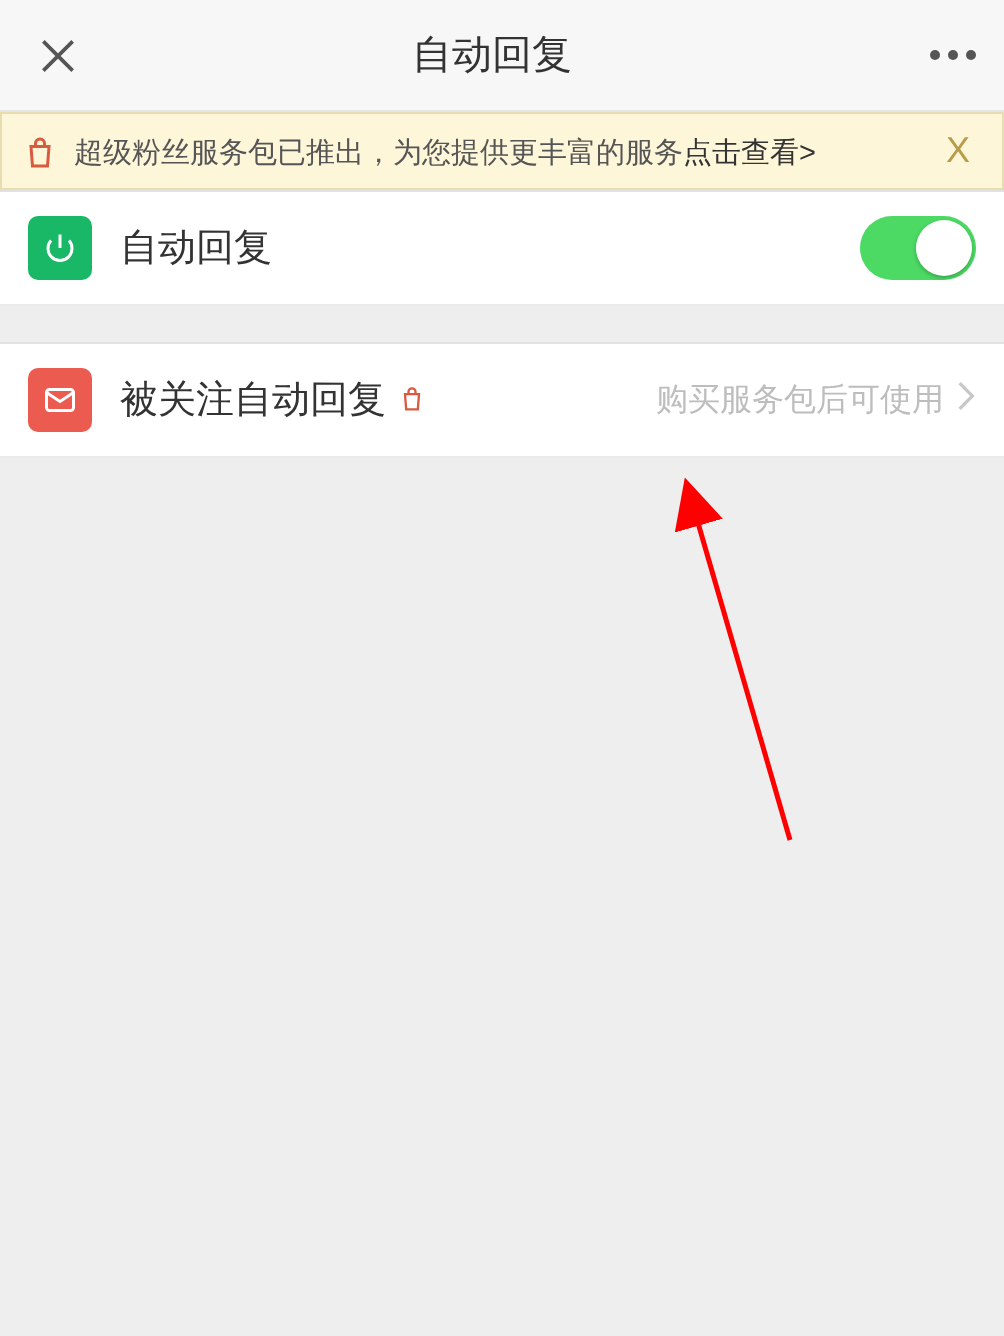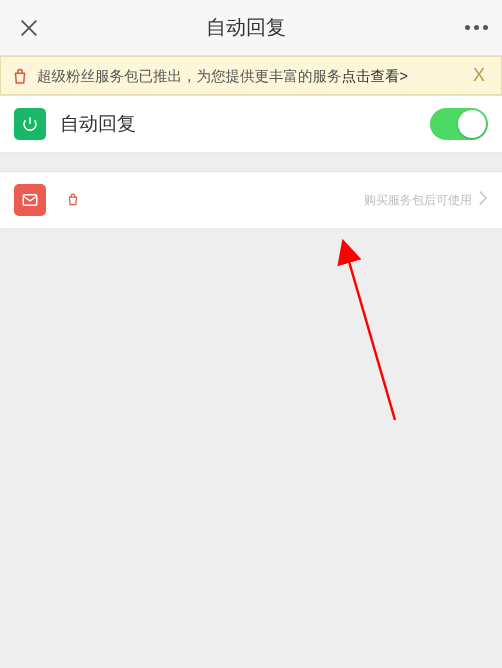--- a/index.html
+++ b/index.html
@@ -19,21 +19,21 @@
   .banner .bag-icon { width: 18px; height: 18px; margin-right: 8px; flex-shrink: 0; }
   .banner .banner-text { flex: 1; white-space: nowrap; overflow: hidden; }
   .banner .banner-link { color: #333; font-weight: 500; }
   .banner-close { color: #b89c4a; font-size: 18px; padding: 0 6px; margin-left: 6px; }
 
   
   .row { background: #ffffff; display: flex; align-items: center; padding: 12px 14px; border-bottom: 1px solid #eaeaea; }
   .row .icon-box { width: 32px; height: 32px; border-radius: 5px; display: flex; align-items: center; justify-content: center; margin-right: 14px; flex-shrink: 0; }
   .row .label { font-size: 19px; color: #333; }
   .row .spacer { flex: 1; }
-  .row .hint { font-size: 12px; color: #bdbdbd; margin-right: 6px; margin-left: 36px; }
+  .row .hint { font-size: 16px; color: #bdbdbd; margin-right: 6px; margin-left: 36px; }
   .row .chevron svg { width: 10px; height: 16px; stroke: #c7c7c7; }
   .section-gap { height: 18px; }
   .section-gap-sm { height: 6px; }
 
   
   .toggle { width: 58px; height: 32px; background: #4cd964; border-radius: 32px; position: relative; }
   .toggle .knob { width: 28px; height: 28px; border-radius: 50%; background: #fff; position: absolute; right: 2px; top: 2px; box-shadow: 0 1px 2px rgba(0,0,0,.25); }
 
   .ic-power { background: #19b866; }
   .ic-mail-red { background: #ec5b50; }
@@ -92,20 +92,21 @@
 
   <div class="section-gap"></div>
 
   <div class="row row-top-border">
     <div class="icon-box ic-mail-red">
       <svg width="18" height="18" viewBox="0 0 24 24" fill="none" stroke="#fff" stroke-width="2">
         <rect x="3" y="5" width="18" height="14" rx="2"></rect>
         <path d="M3 7l9 6 9-6"></path>
       </svg>
     </div>
+    <div class="label">被关注自动回复</div>
     <svg class="mini-bag" viewBox="0 0 24 24">
       <path d="M6 7h12l-1 13H7L6 7z" fill="none" stroke="#d85a3f" stroke-width="2"></path>
       <path d="M9 7V5a3 3 0 016 0v2" fill="none" stroke="#d85a3f" stroke-width="2"></path>
     </svg>
     <div class="spacer"></div>
     <div class="hint">购买服务包后可使用</div>
     <div class="chevron">
       <svg viewBox="0 0 12 20" fill="none">
           <path d="M2 2l8 8-8 8" stroke-width="2"></path>
         </svg>

